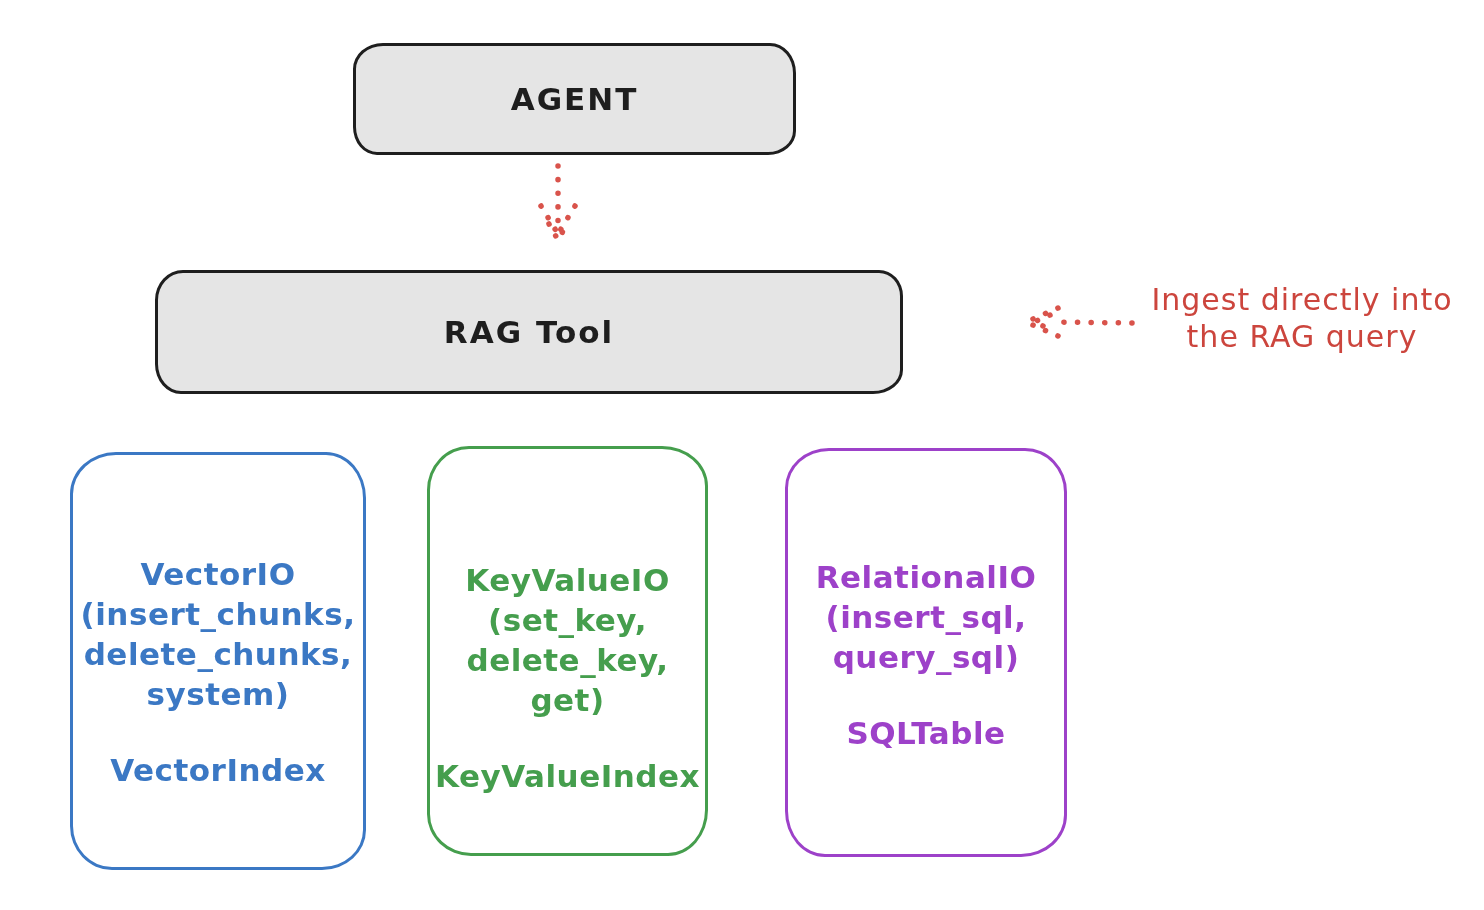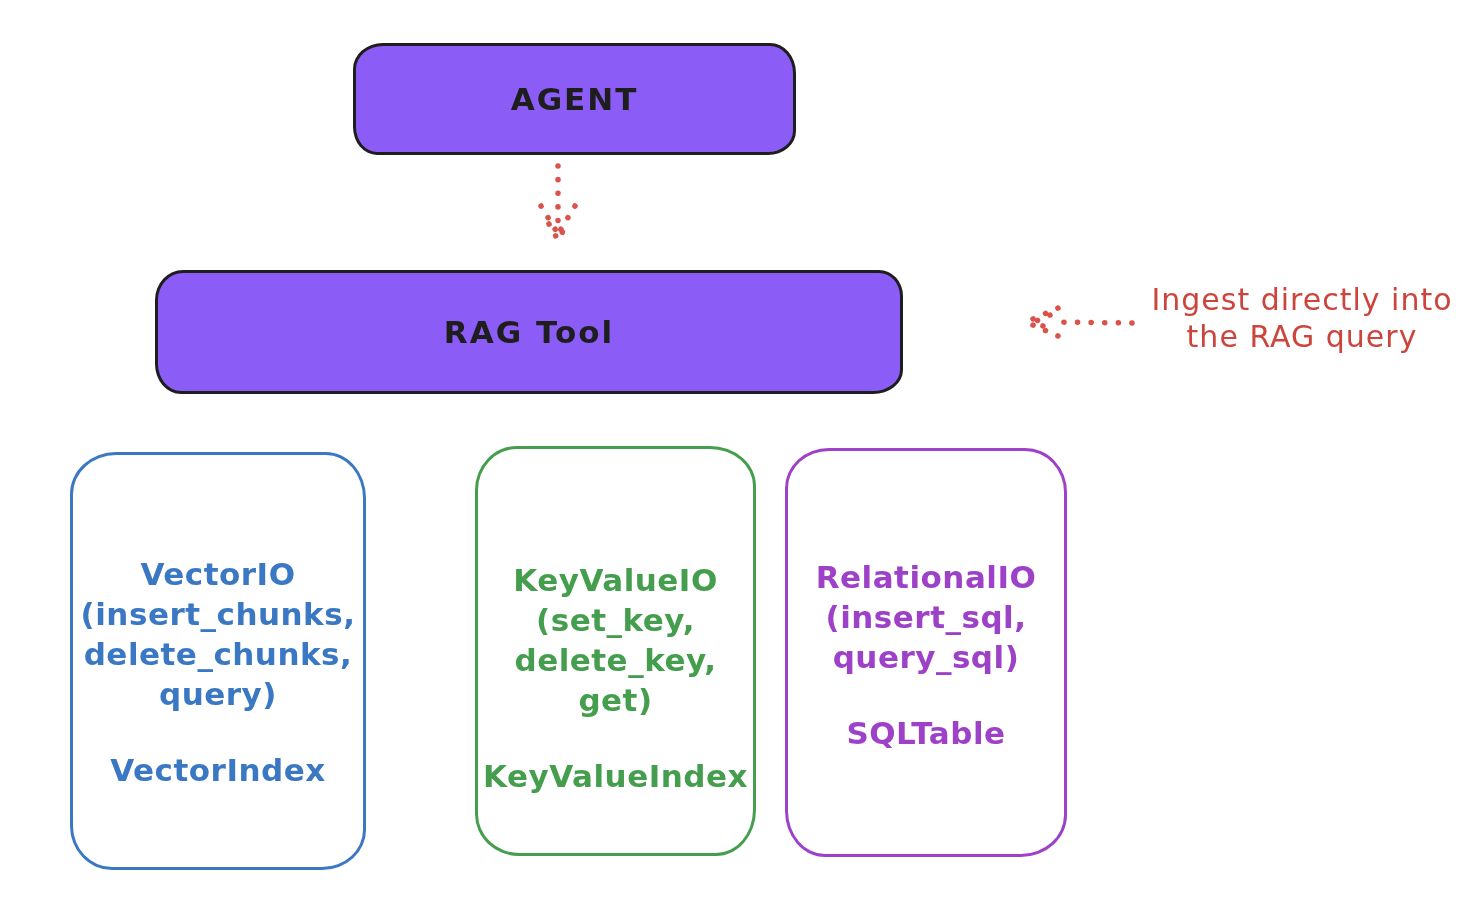--- a/index.html
+++ b/index.html
@@ -11,21 +11,21 @@
   .canvas {
     position: relative;
     width: 1484px;
     height: 910px;
     background: #ffffff;
     overflow: hidden;
   }
   .node {
     position: absolute;
     box-sizing: border-box;
-    background: #8b5cf6;
+    background: #e5e5e5;
     border: 3.5px solid #1e1e1e;
     display: flex;
     align-items: center;
     justify-content: center;
   }
   .node-agent {
     left: 353px; top: 43px;
     width: 443px; height: 112px;
     border-radius: 30px 26px 28px 24px / 26px 30px 24px 28px;
   }
@@ -123,25 +123,25 @@
 
   <div class="annotation" style="color: rgb(204, 69, 61);">
     <div>Ingest directly into</div>
     <div>the RAG query</div>
   </div>
 
   <div class="backend-box backend-vector" style="border-color: rgb(59, 120, 196); color: rgb(59, 120, 196);">
     <div>VectorIO</div>
     <div>(insert_chunks,</div>
     <div>delete_chunks,</div>
-    <div>query)</div>
+    <div>system)</div>
     <div class="index-label">VectorIndex</div>
   </div>
 
-  <div class="backend-box backend-keyvalue" style="border-color: rgb(69, 158, 77); color: rgb(69, 158, 77); margin-left: 48px;">
+  <div class="backend-box backend-keyvalue" style="border-color: rgb(69, 158, 77); color: rgb(69, 158, 77);">
     <div>KeyValueIO</div>
     <div>(set_key,</div>
     <div>delete_key, get)</div>
     <div class="index-label">KeyValueIndex</div>
   </div>
 
   <div class="backend-box backend-relational" style="border-color: rgb(157, 65, 201); color: rgb(157, 65, 201); text-align: right;">
     <div>RelationalIO</div>
     <div>(insert_sql,</div>
     <div>query_sql)</div>

